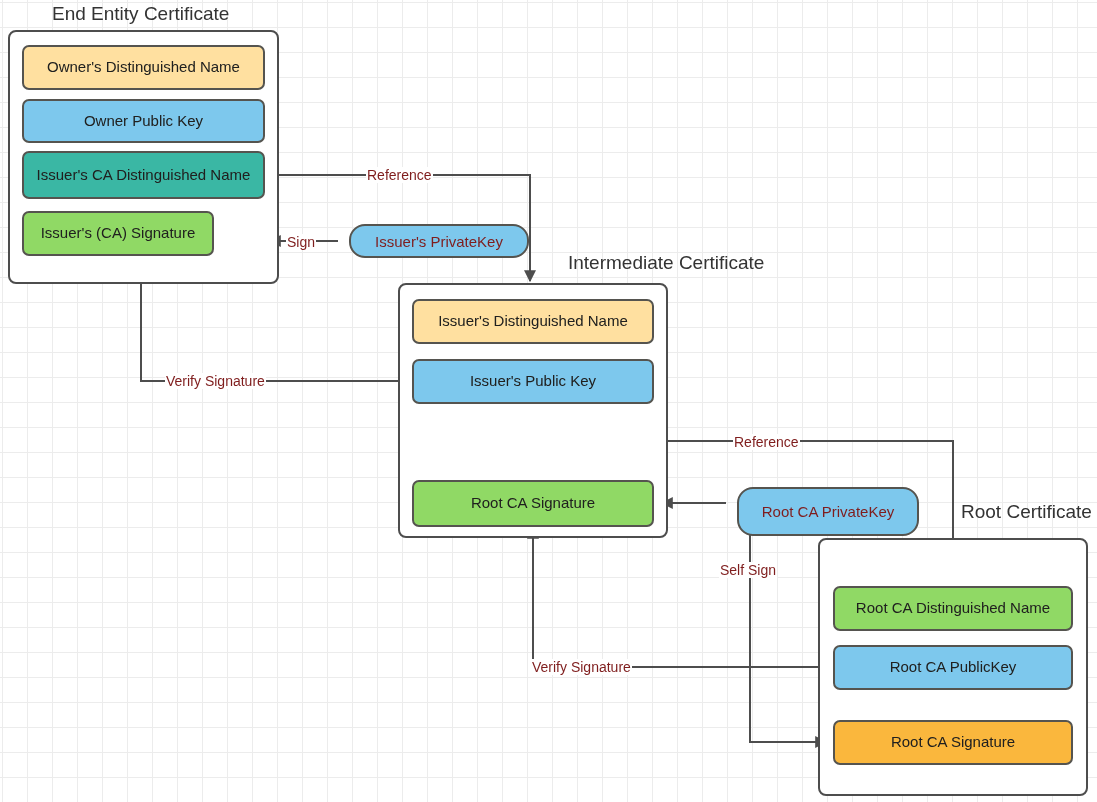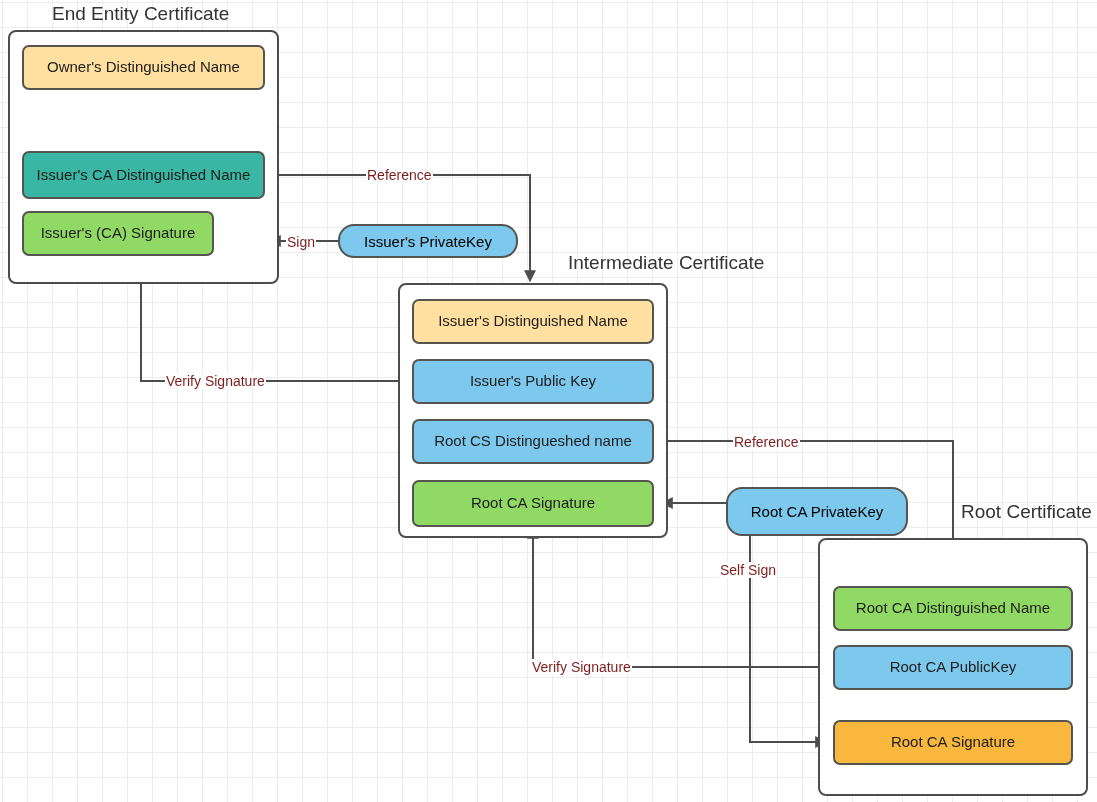--- a/index.html
+++ b/index.html
@@ -66,23 +66,24 @@
   }
   .key-box {
     position: absolute;
     border: 2px solid #55544f;
     border-radius: 16px;
     box-sizing: border-box;
     display: flex;
     align-items: center;
     justify-content: center;
     text-align: center;
-    color: #000000;
+    color: #7f1d1d;
     font-size: 15px;
     font-family: "Liberation Sans", sans-serif;
+    margin-left: 11px;
   }
   .edge-label {
     position: absolute;
     color: #7f1d1d;
     font-size: 14px;
     font-weight: normal;
     white-space: nowrap;
     background: #ffffff;
     padding: 0 1px;
     font-family: "Liberation Sans", sans-serif;
@@ -114,36 +115,36 @@
 
     <path d="M 833 667 L 533 667 L 533 528" fill="none" stroke="#4d4d4d" stroke-width="2" marker-end="url(#arrow)"></path>
   </svg>
 
   <div class="cert-title" style="left:52px; top:3px;">End Entity Certificate</div>
 
   <div class="cert-container" style="left:8px; top:30px; width:271px; height:254px;"></div>
 
   <div class="field-box" style="left:22px; top:45px; width:243px; height:45px; background:#FFE0A0;">Owner's Distinguished Name</div>
 
+  <div class="field-box" style="left:22px; top:99px; width:243px; height:44px; background:#7DC8ED;">Owner Public  Key</div>
 
   <div class="field-box" style="left:22px; top:151px; width:243px; height:48px; background:#3AB7A4;">Issuer's CA Distinguished Name</div>
 
   <div class="field-box" style="left:22px; top:211px; width:192px; height:45px; background:#90D965;">Issuer's (CA) Signature</div>
 
   <div class="key-box" style="left:338px; top:224px; width:180px; height:34px; background:#7DC8ED;">Issuer's PrivateKey</div>
 
   <div class="cert-title" style="left:568px; top:252px;">Intermediate Certificate</div>
 
   <div class="cert-container" style="left:398px; top:283px; width:270px; height:255px;"></div>
 
   <div class="field-box" style="left:412px; top:299px; width:242px; height:45px; background:#FFE0A0;">Issuer's Distinguished Name</div>
 
   <div class="field-box" style="left:412px; top:359px; width:242px; height:45px; background:#7DC8ED;">Issuer's Public  Key</div>
 
-  <div class="field-box" style="left:412px; top:419px; width:242px; height:45px; background:#7DC8ED;">Root CS Distingueshed name</div>
 
   <div class="field-box" style="left:412px; top:480px; width:242px; height:47px; background:#90D965;">Root CA Signature</div>
 
   <div class="key-box" style="left:726px; top:487px; width:182px; height:49px; background:#7DC8ED;">Root CA PrivateKey</div>
 
   <div class="cert-title" style="left:961px; top:501px;">Root Certificate</div>
 
   <div class="cert-container" style="left:818px; top:538px; width:270px; height:258px;"></div>
 
   <div class="field-box" style="left:833px; top:586px; width:240px; height:45px; background:#90D965;">Root CA Distinguished Name</div>

